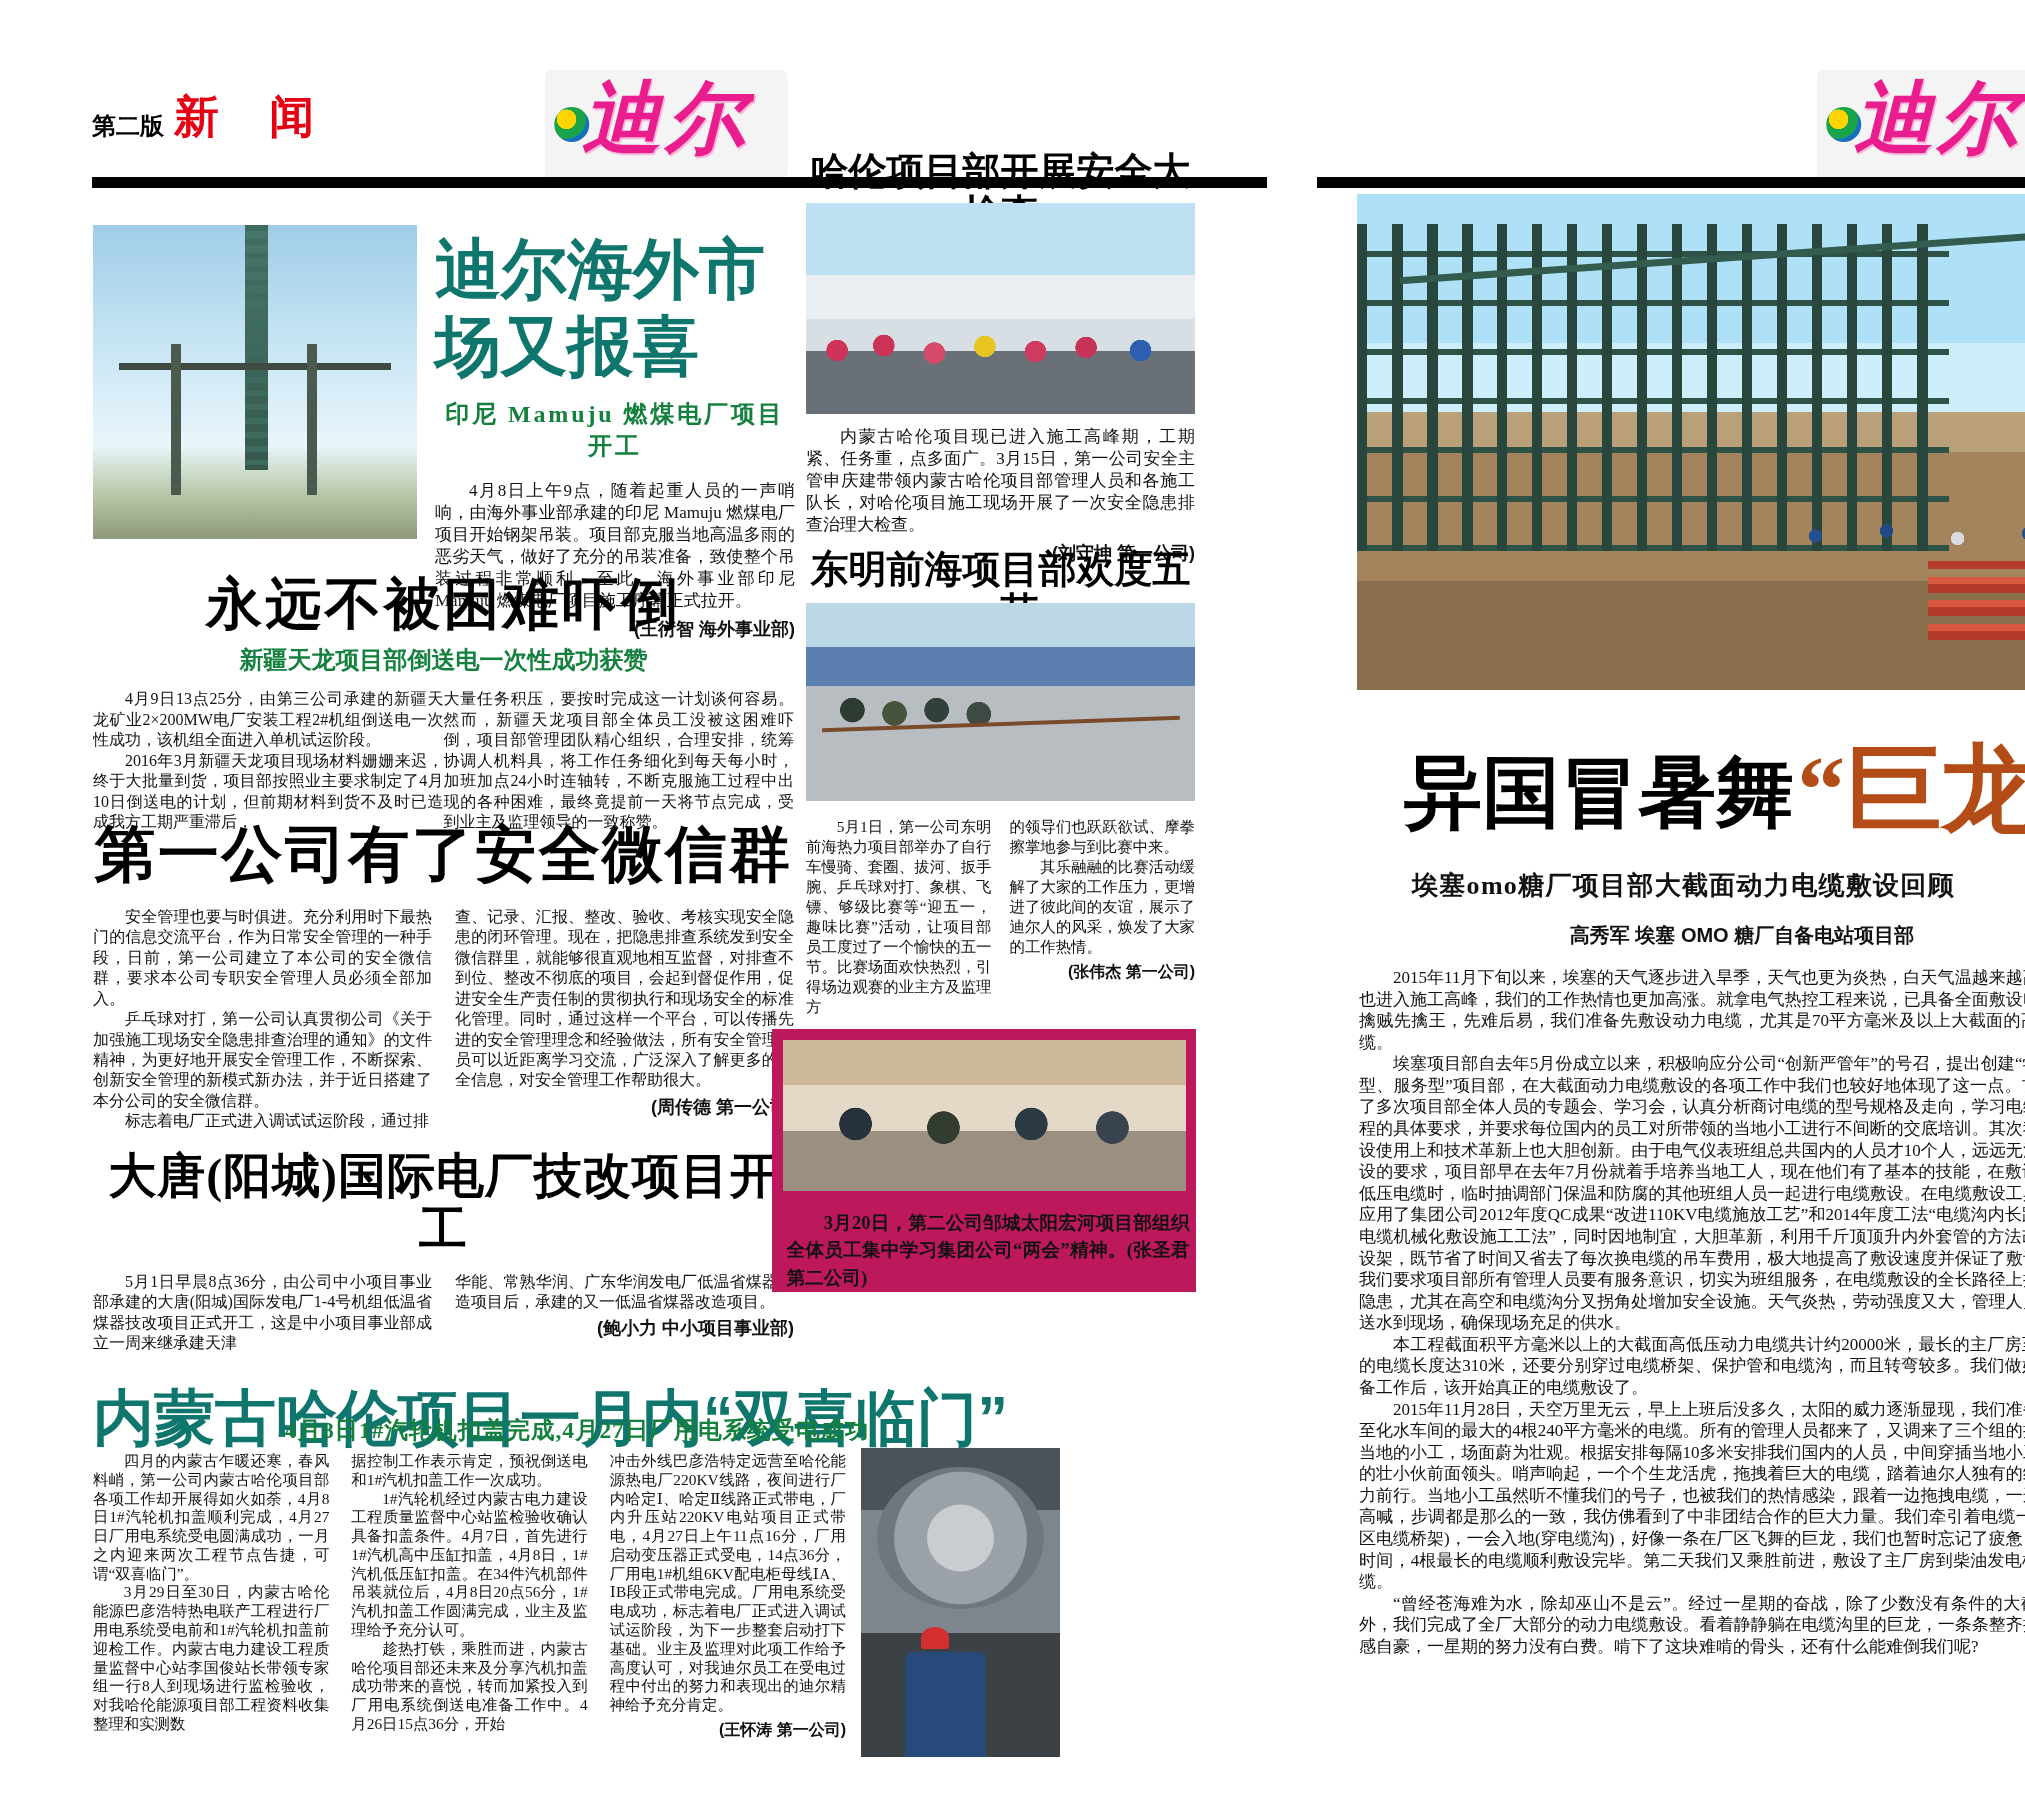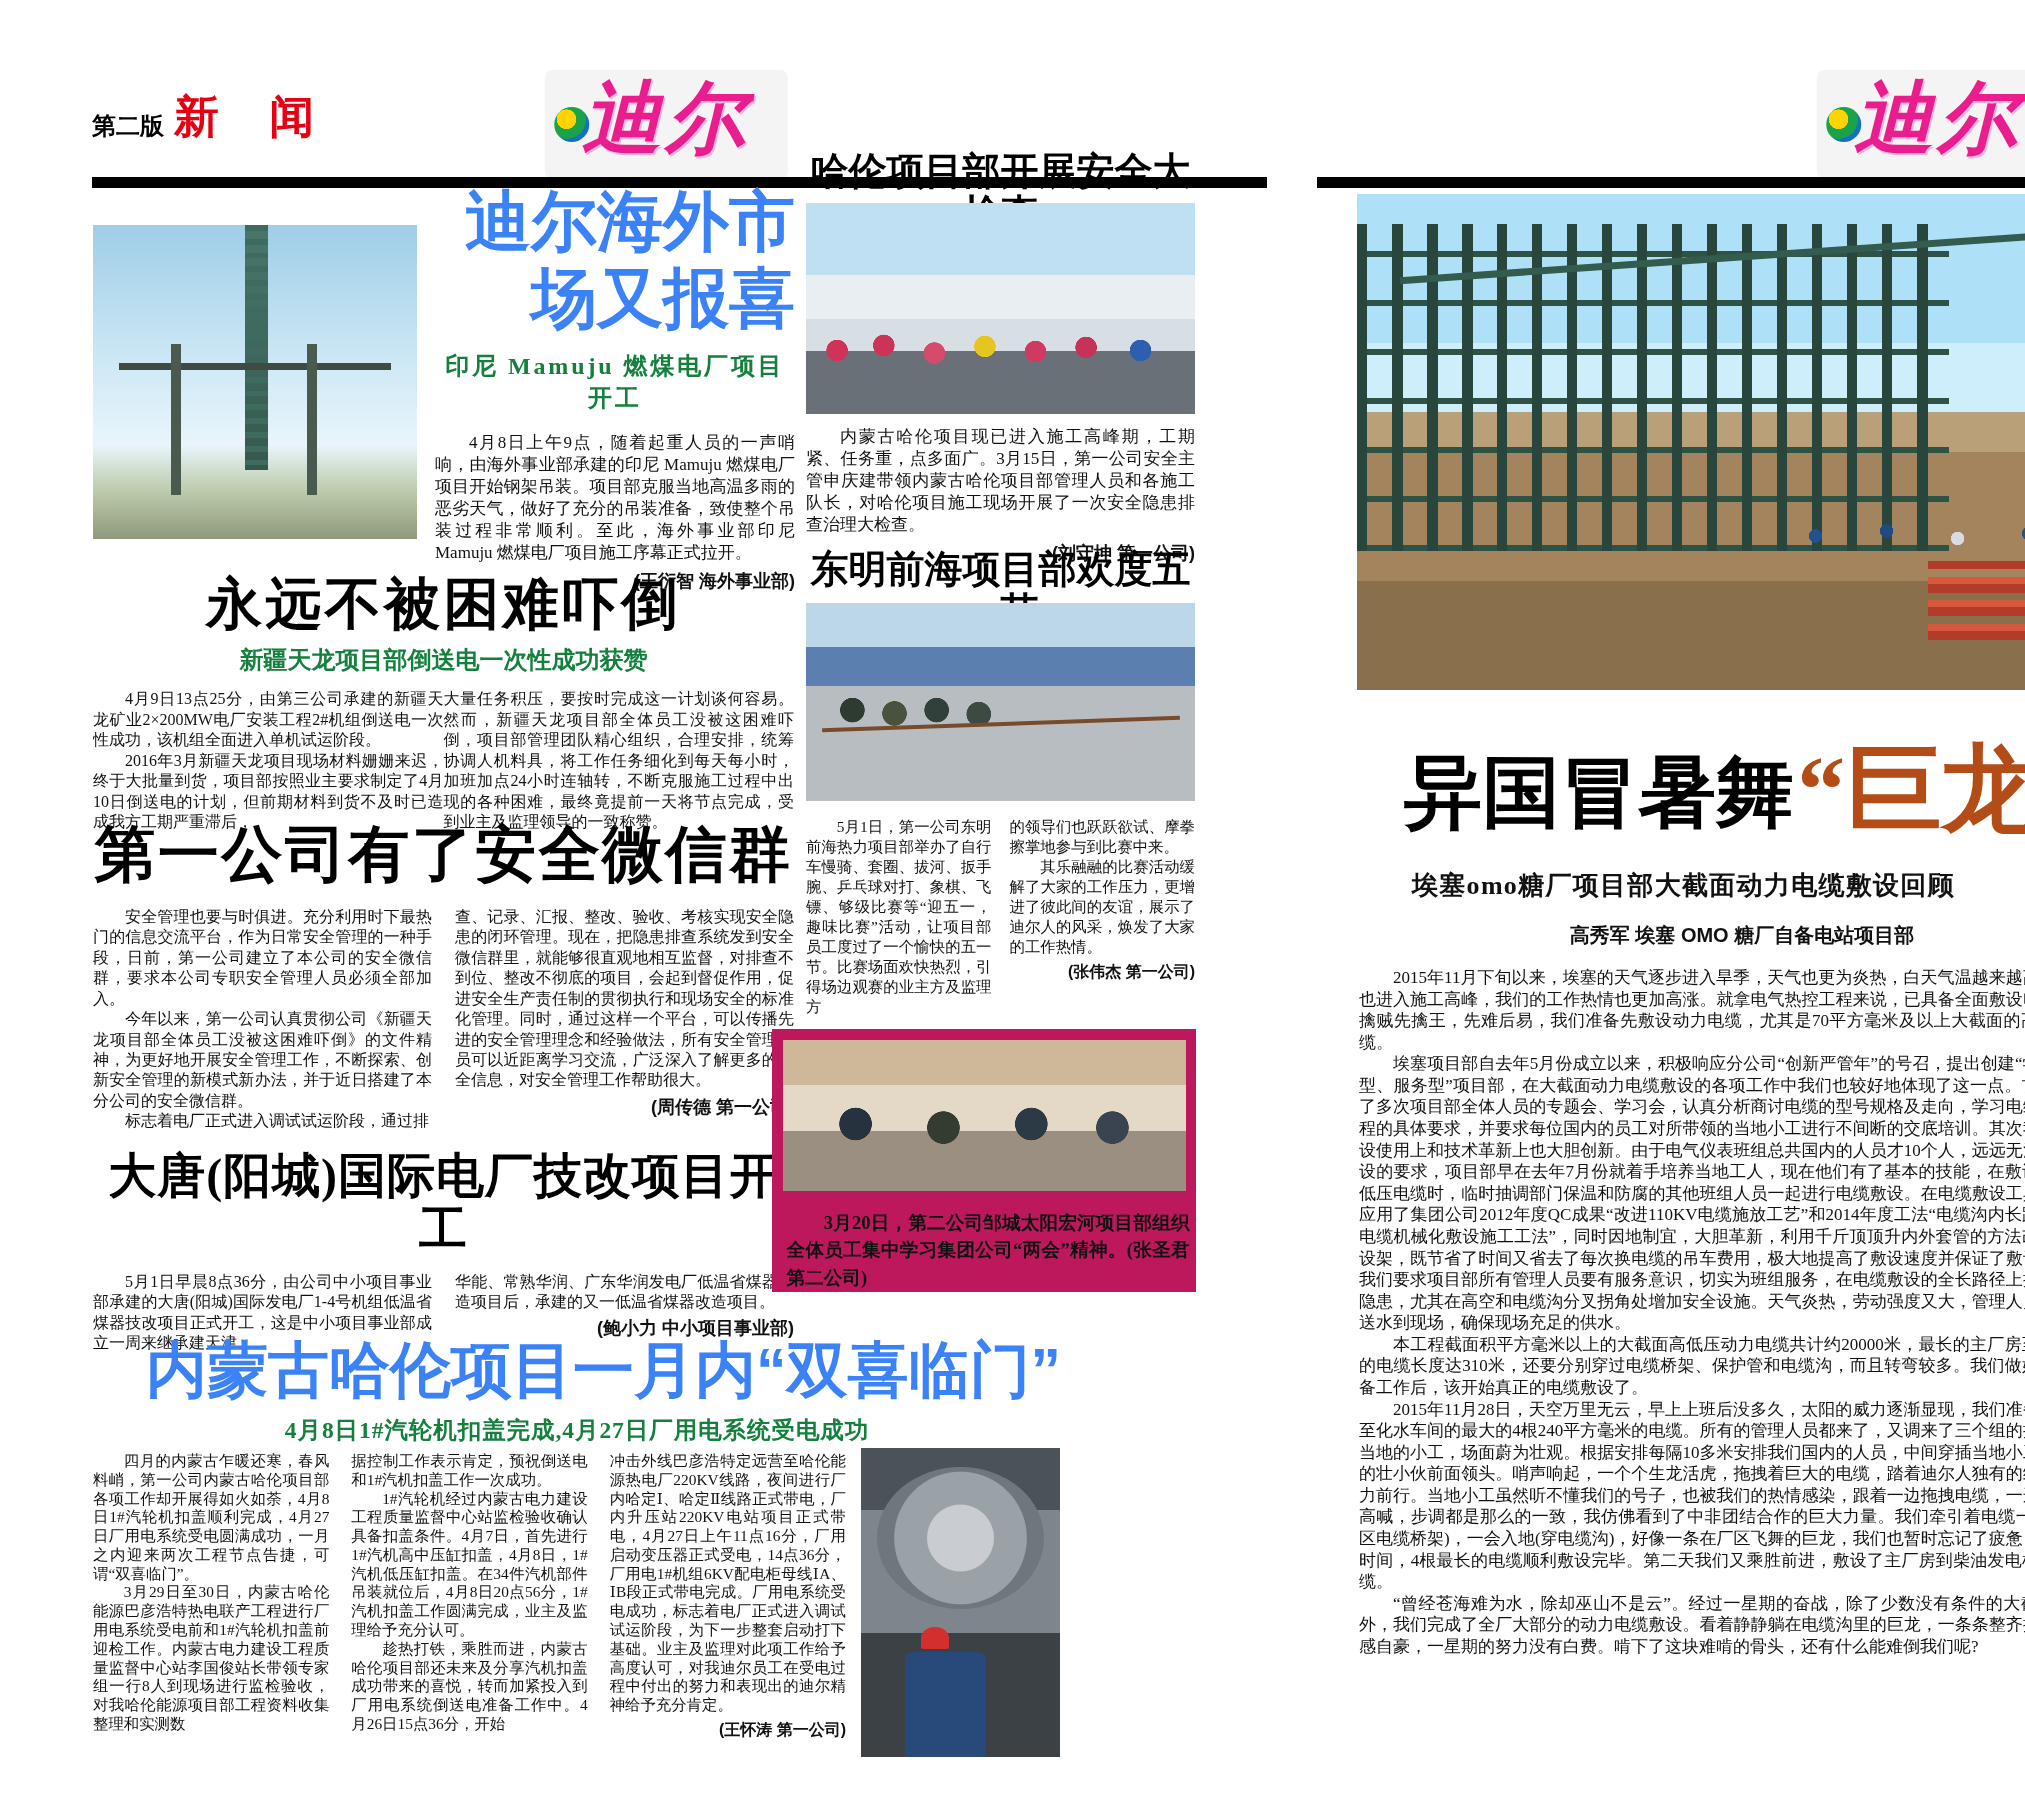--- a/index.html
+++ b/index.html
@@ -15,21 +15,21 @@
   .secname{font-family:"Liberation Sans","DejaVu Sans",sans-serif;font-weight:bold;font-size:45px;color:#e60012;letter-spacing:0.42em;line-height:1;}
   .rule{background:#000;height:10.5px;}
   .masthead{left:50%;transform:translateX(-50%);top:68px;text-align:center;}
   .masthead .badge{position:absolute;left:50%;top:1.6px;transform:translateX(-50%);width:243px;height:109px;background:#f4f4f4;border-radius:7.3px;}
   .masthead .mword{position:relative;font-family:"Liberation Serif","DejaVu Serif",serif;font-weight:bold;font-style:italic;
       font-size:79px;line-height:1.3;color:#ea1d8e;letter-spacing:0.06em;text-shadow:1.6px 1.6px 0 #f9b7dc;}
   .masthead .dot{position:absolute;left:-28px;top:39px;width:35px;height:35px;border-radius:50%;
       background:radial-gradient(circle at 35% 35%,#ffd400 0 30%,#19a44a 31% 60%,#1670c0 61% 100%);}
 
   
-  .hl-red-sans{font-family:"Liberation Sans","DejaVu Sans",sans-serif;font-weight:bold;color:#3b82f6;text-align:right;line-height:1.16;}
+  .hl-red-sans{font-family:"Liberation Sans","DejaVu Sans",sans-serif;font-weight:bold;color:#0f766e;text-align:left;line-height:1.16;margin-top:48px;}
   .hl-black-serif{font-family:"Liberation Serif","DejaVu Serif",serif;font-weight:bold;color:#000;text-align:center;line-height:1.1;}
   .subhead{font-weight:bold;text-align:center;color:#15803d;}
   .byline{font-family:"Liberation Sans","DejaVu Sans",sans-serif;font-weight:bold;text-align:right;font-size:18px;margin-top:4.9px;}
 
   
   .body42 p,.colp p{margin:0;text-align:justify;font-size:17px;line-height:1.3;}
   .body42 p{text-indent:2em;}
   .cols{display:flex;overflow:hidden;}
   .cols .col{flex:1;min-width:0;}
   .col p{margin:0;text-align:justify;text-indent:2em;}
@@ -131,21 +131,21 @@
           <p class="cont">大量任务积压，要按时完成这一计划谈何容易。然而，新疆天龙项目部全体员工没被这困难吓倒，项目部管理团队精心组织，合理安排，统筹协调人机料具，将工作任务细化到每天每小时，加班加点24小时连轴转，不断克服施工过程中出现的各种困难，最终竟提前一天将节点完成，受到业主及监理领导的一致称赞。</p>
         </div>
       </div>
     </div>
 
     <div class="abs" style="left:93px;top:821px;width:701px;">
       <div class="hl-black-serif" style="font-size:61px;letter-spacing:0.04em;">第一公司有了安全微信群</div>
       <div class="cols" style="gap:23px;margin-top:18.6px;height:246px;font-size:16px;line-height:1.28;">
         <div class="col">
           <p>安全管理也要与时俱进。充分利用时下最热门的信息交流平台，作为日常安全管理的一种手段，日前，第一公司建立了本公司的安全微信群，要求本公司专职安全管理人员必须全部加入。</p>
-          <p>今年以来，第一公司认真贯彻公司《新疆天龙项目部全体员工没被这困难吓倒》的文件精神，为更好地开展安全管理工作，不断探索、创新安全管理的新模式新办法，并于近日搭建了本分公司的安全微信群。</p>
+          <p>乒乓球对打，第一公司认真贯彻公司《关于加强施工现场安全隐患排查治理的通知》的文件精神，为更好地开展安全管理工作，不断探索、创新安全管理的新模式新办法，并于近日搭建了本分公司的安全微信群。</p>
           <p>标志着电厂正式进入调试试运阶段，通过排</p>
         </div>
         <div class="col">
           <p class="cont">查、记录、汇报、整改、验收、考核实现安全隐患的闭环管理。现在，把隐患排查系统发到安全微信群里，就能够很直观地相互监督，对排查不到位、整改不彻底的项目，会起到督促作用，促进安全生产责任制的贯彻执行和现场安全的标准化管理。同时，通过这样一个平台，可以传播先进的安全管理理念和经验做法，所有安全管理人员可以近距离学习交流，广泛深入了解更多的安全信息，对安全管理工作帮助很大。</p>
           <div class="byline">(周传德  第一公司)</div>
         </div>
       </div>
     </div>
 
     <div class="abs" style="left:93px;top:1150px;width:701px;">

